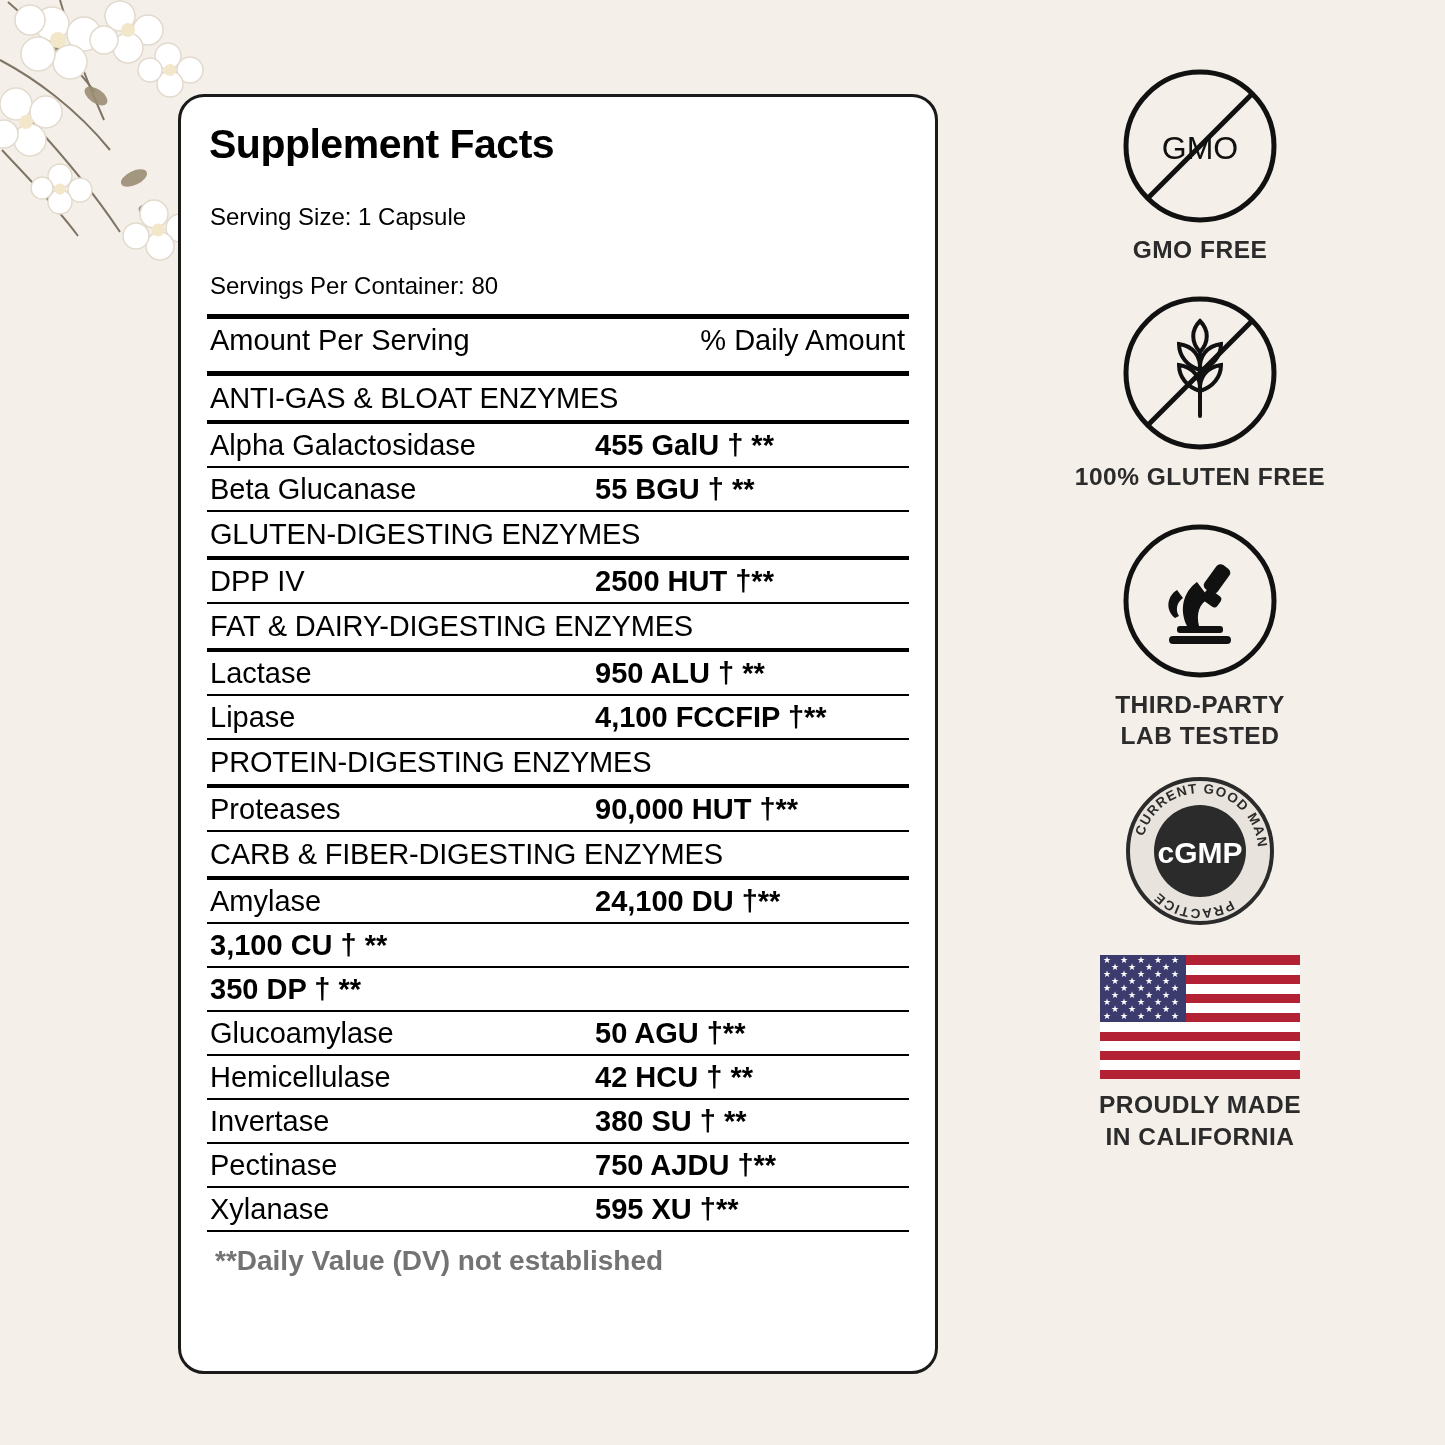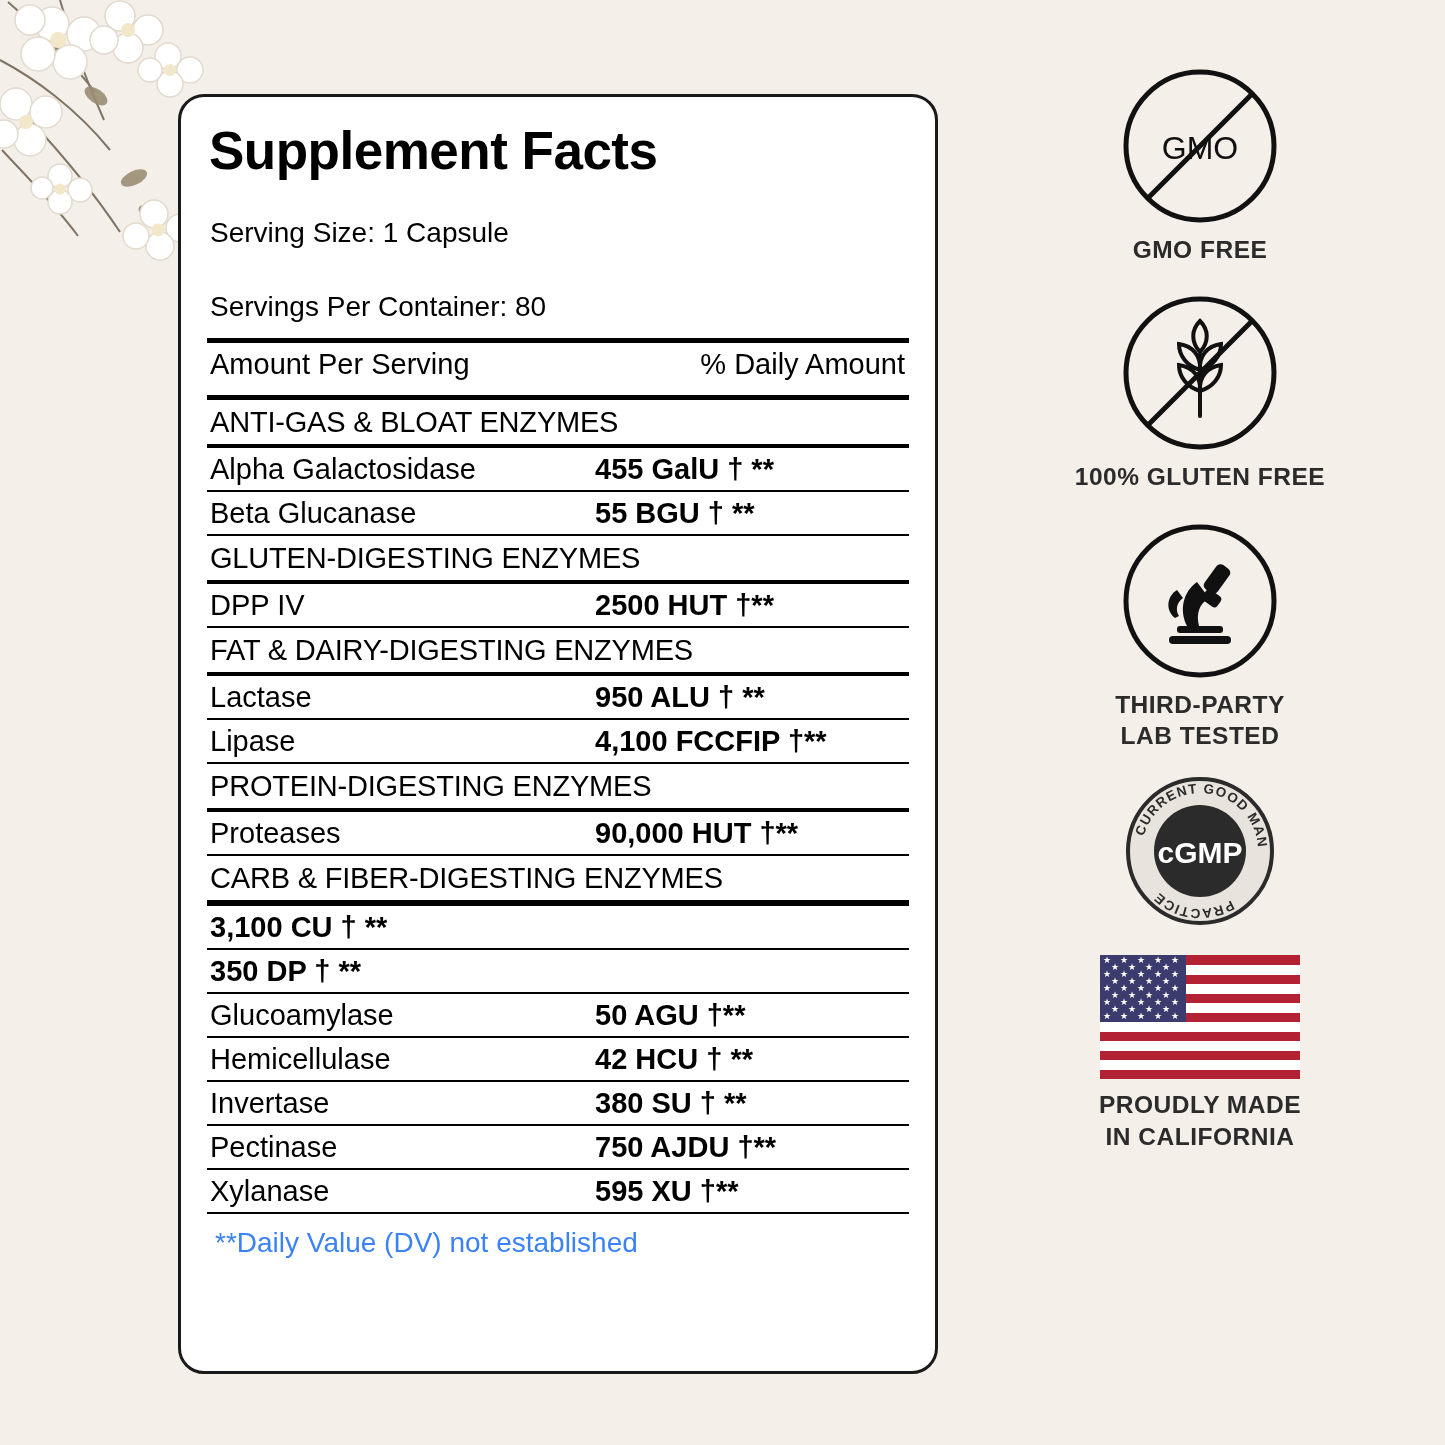--- a/index.html
+++ b/index.html
@@ -32,29 +32,29 @@
     top: 94px;
     width: 760px;
     height: 1280px;
     background: #ffffff;
     border: 3px solid #1a1a1a;
     border-radius: 26px;
     box-sizing: border-box;
     padding: 18px 26px 0 26px;
   }
   .sf-title {
-    font-size: 53px;
+    font-size: 41px;
     font-weight: bold;
     letter-spacing: -0.5px;
     color: #000;
     margin: 8px 0 8px 2px;
     line-height: 1.05;
   }
   .serving {
-    font-size: 28px;
+    font-size: 24px;
     color: #000;
     line-height: 1.45;
     margin-left: 3px;
     margin-top: 34px;
   }
   .rule-thick {
     border-top: 5px solid #000;
     margin-top: 10px;
   }
   .rule-med {
@@ -87,21 +87,22 @@
     flex: 0 0 385px;
   }
   .item-amt {
     flex: 1 1 auto;
     text-align: left;
     font-weight: bold;
   }
   .footnote {
     font-size: 28px;
     padding: 13px 3px 0 8px;
-    color: #3b82f6;
+    color: #737373;
+    font-weight: bold;
   }
 
   
   .badges {
     position: absolute;
     left: 1000px;
     top: 60px;
     width: 400px;
     text-align: center;
   }
@@ -275,20 +276,24 @@
   <div class="group-row">PROTEIN-DIGESTING ENZYMES</div>
   <div class="rule-med"></div>
   <div class="item-row">
     <span class="item-name">Proteases</span>
     <span class="item-amt">90,000 HUT †**</span>
   </div>
   <div class="rule-thin"></div>
 
   <div class="group-row">CARB &amp; FIBER-DIGESTING ENZYMES</div>
   <div class="rule-med"></div>
+  <div class="item-row">
+    <span class="item-name">Amylase</span>
+    <span class="item-amt">24,100 DU †**</span>
+  </div>
   <div class="rule-thin"></div>
   <div class="item-row">
     <span class="item-amt">3,100 CU †   **</span>
   </div>
   <div class="rule-thin"></div>
   <div class="item-row">
     <span class="item-amt">350 DP †    **</span>
   </div>
   <div class="rule-thin"></div>
   <div class="item-row">

